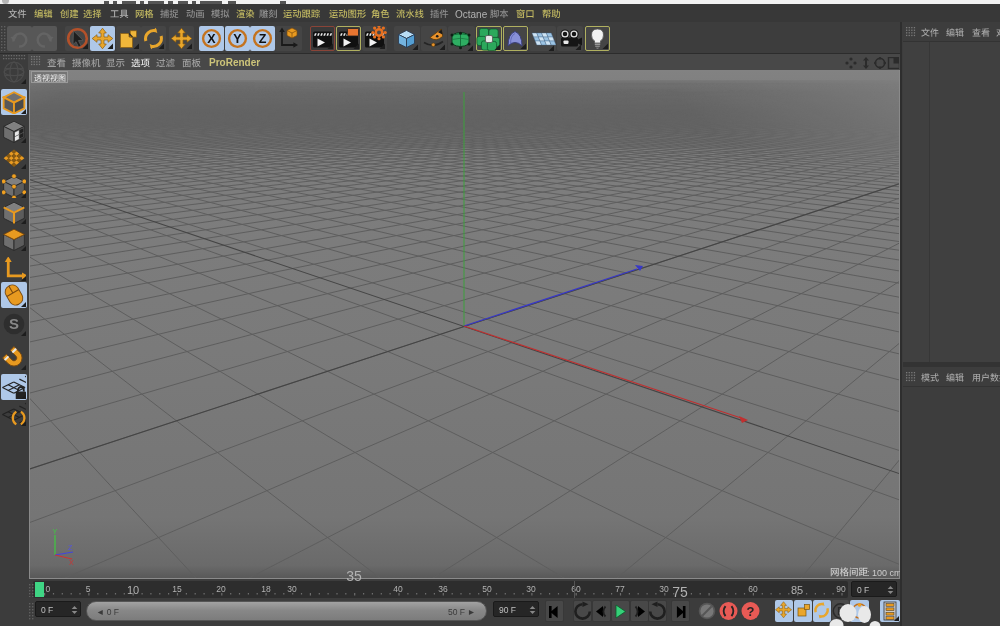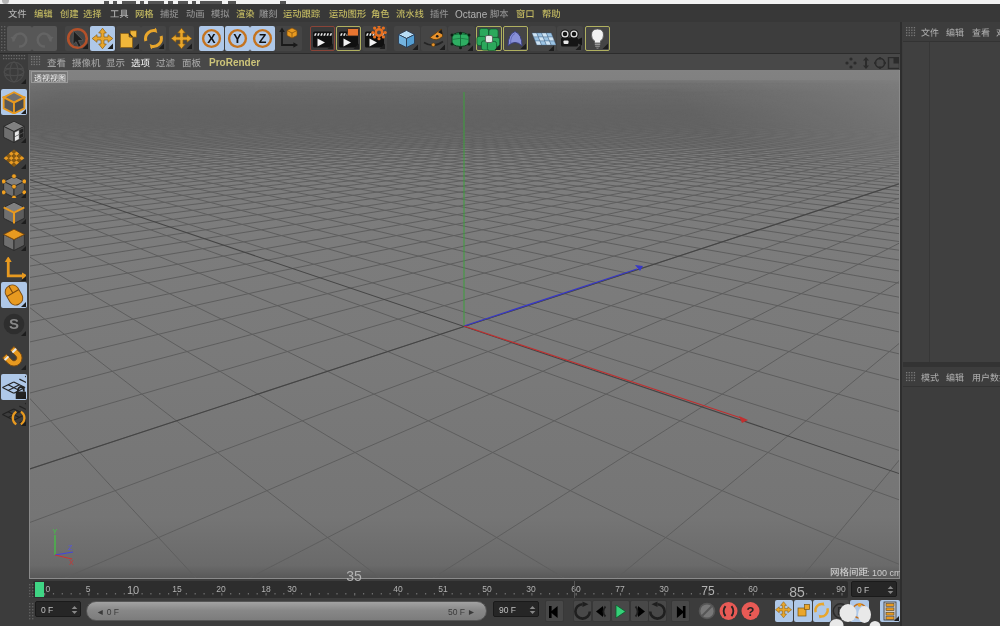--- a/index.html
+++ b/index.html
@@ -887,29 +887,29 @@
 <div class="ab" style="left:35px;top:582px;width:9px;height:15px;background:#3fd584"></div>
 <div class="ab" style="left:45.5px;top:584px;font-size:8.5px;color:#b2b2b2">0</div>
 <div class="ab" style="left:88px;top:584px;font-size:8.5px;color:#b2b2b2;transform:translateX(-50%)">5</div>
 <div class="ab" style="left:133px;top:584px;font-size:11px;color:#b2b2b2;transform:translateX(-50%)">10</div>
 <div class="ab" style="left:177px;top:584px;font-size:8.5px;color:#b2b2b2;transform:translateX(-50%)">15</div>
 <div class="ab" style="left:221px;top:584px;font-size:8.5px;color:#b2b2b2;transform:translateX(-50%)">20</div>
 <div class="ab" style="left:266px;top:584px;font-size:8.5px;color:#b2b2b2;transform:translateX(-50%)">18</div>
 <div class="ab" style="left:292px;top:584px;font-size:8.5px;color:#b2b2b2;transform:translateX(-50%)">30</div>
 <div class="ab" style="left:354px;top:568px;font-size:14px;color:#b2b2b2;transform:translateX(-50%)">35</div>
 <div class="ab" style="left:398px;top:584px;font-size:8.5px;color:#b2b2b2;transform:translateX(-50%)">40</div>
-<div class="ab" style="left:443px;top:584px;font-size:8.5px;color:#b2b2b2;transform:translateX(-50%)">51</div>
+<div class="ab" style="left:443px;top:584px;font-size:8.5px;color:#b2b2b2;transform:translateX(-50%)">36</div>
 <div class="ab" style="left:487px;top:584px;font-size:8.5px;color:#b2b2b2;transform:translateX(-50%)">50</div>
 <div class="ab" style="left:531px;top:584px;font-size:8.5px;color:#b2b2b2;transform:translateX(-50%)">30</div>
 <div class="ab" style="left:576px;top:584px;font-size:8.5px;color:#b2b2b2;transform:translateX(-50%)">60</div>
 <div class="ab" style="left:620px;top:584px;font-size:8.5px;color:#b2b2b2;transform:translateX(-50%)">77</div>
 <div class="ab" style="left:664px;top:584px;font-size:8.5px;color:#b2b2b2;transform:translateX(-50%)">30</div>
-<div class="ab" style="left:708px;top:584px;font-size:12px;color:#b2b2b2;transform:translateX(-50%)">75</div>
+<div class="ab" style="left:680px;top:584px;font-size:14px;color:#b2b2b2;transform:translateX(-50%)">75</div>
 <div class="ab" style="left:753px;top:584px;font-size:8.5px;color:#b2b2b2;transform:translateX(-50%)">60</div>
-<div class="ab" style="left:797px;top:584px;font-size:14px;color:#b2b2b2;transform:translateX(-50%)">85</div>
+<div class="ab" style="left:797px;top:584px;font-size:11px;color:#b2b2b2;transform:translateX(-50%)">85</div>
 <div class="ab" style="left:841px;top:584px;font-size:8.5px;color:#b2b2b2;transform:translateX(-50%)">90</div>
 <svg style="position:absolute;left:0px;top:593px" width="860" height="5">
     <rect x="44.0" y="0" width="1.2" height="2.5" fill="#6e6e6e"></rect>
     <rect x="52.9" y="0" width="1.2" height="1.5" fill="#6e6e6e"></rect>
     <rect x="61.7" y="0" width="1.2" height="1.5" fill="#6e6e6e"></rect>
     <rect x="70.6" y="0" width="1.2" height="1.5" fill="#6e6e6e"></rect>
     <rect x="79.4" y="0" width="1.2" height="1.5" fill="#6e6e6e"></rect>
     <rect x="88.3" y="0" width="1.2" height="2.5" fill="#6e6e6e"></rect>
     <rect x="97.2" y="0" width="1.2" height="1.5" fill="#6e6e6e"></rect>
     <rect x="106.0" y="0" width="1.2" height="1.5" fill="#6e6e6e"></rect>

